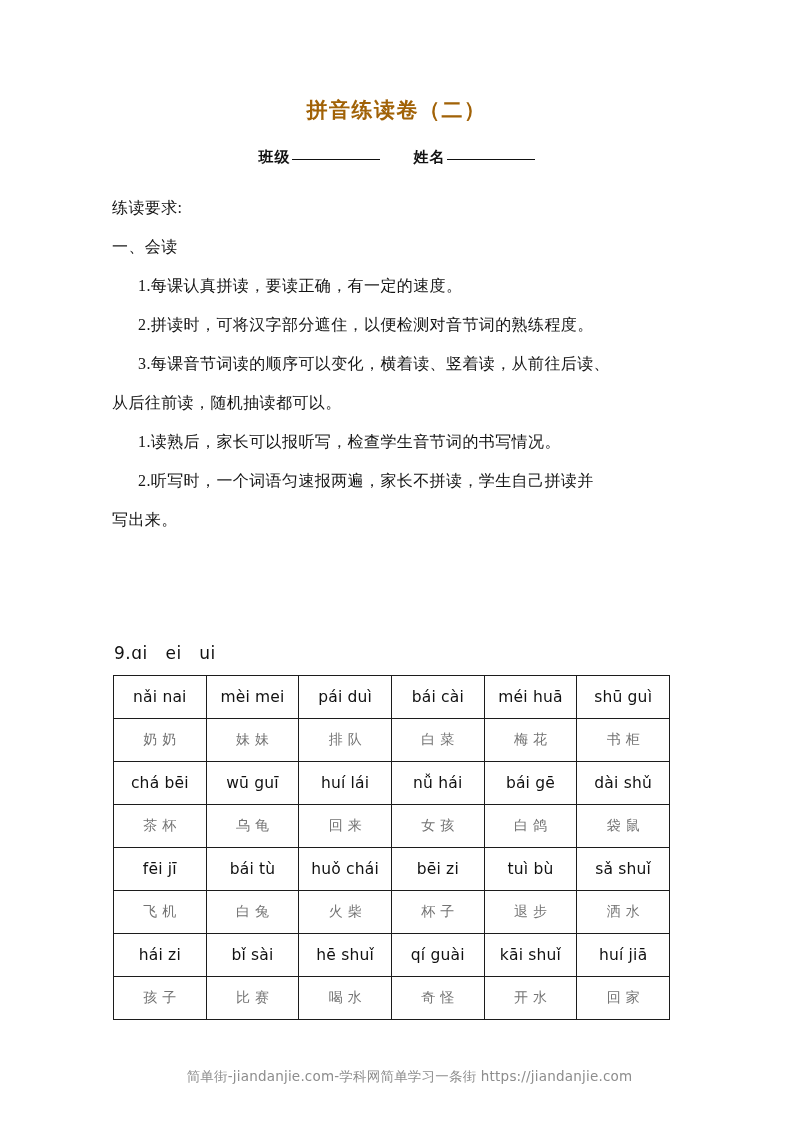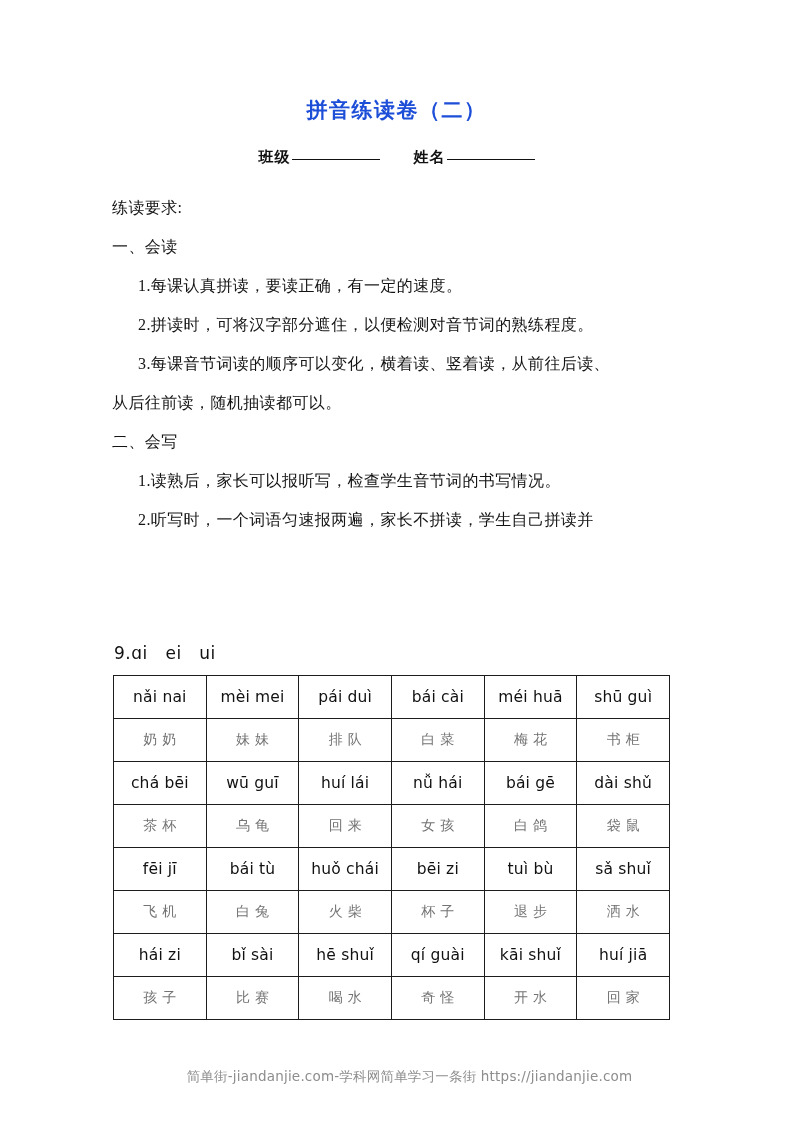--- a/index.html
+++ b/index.html
@@ -29,21 +29,21 @@
   .doc-title {
     position: absolute;
     left: 0;
     top: 96px;
     width: 793px;
     text-align: center;
     font-family: "Liberation Serif", "DejaVu Serif", serif;
     font-size: 21px;
     font-weight: bold;
     letter-spacing: 1.5px;
-    color: #1d4ed8;
+    color: #a16207;
   }
 
   .id-line {
     position: absolute;
     left: 0;
     top: 148px;
     width: 793px;
     text-align: center;
     font-family: "Liberation Serif", "DejaVu Serif", serif;
     font-size: 15px;
@@ -146,23 +146,23 @@
 
   <div class="body-text">
     <p class="lead">练读要求:</p>
 
     <p class="sec-head">一、会读</p>
     <p class="numbered">1.每课认真拼读，要读正确，有一定的速度。</p>
     <p class="numbered">2.拼读时，可将汉字部分遮住，以便检测对音节词的熟练程度。</p>
     <p class="numbered">3.每课音节词读的顺序可以变化，横着读、竖着读，从前往后读、</p>
     <p class="cont">从后往前读，随机抽读都可以。</p>
 
-    <p class="sec-head">二、会写</p>
     <p class="numbered">1.读熟后，家长可以报听写，检查学生音节词的书写情况。</p>
     <p class="numbered">2.听写时，一个词语匀速报两遍，家长不拼读，学生自己拼读并</p>
+    <p class="cont">写出来。</p>
   </div>
 
   <div class="lesson-head">9.ɑi   ei   ui</div>
 
   <table class="word-table">
     <tbody>
       <tr class="row-pinyin">
         <td>nǎi nai</td>
         <td>mèi mei</td>
         <td>pái duì</td>

